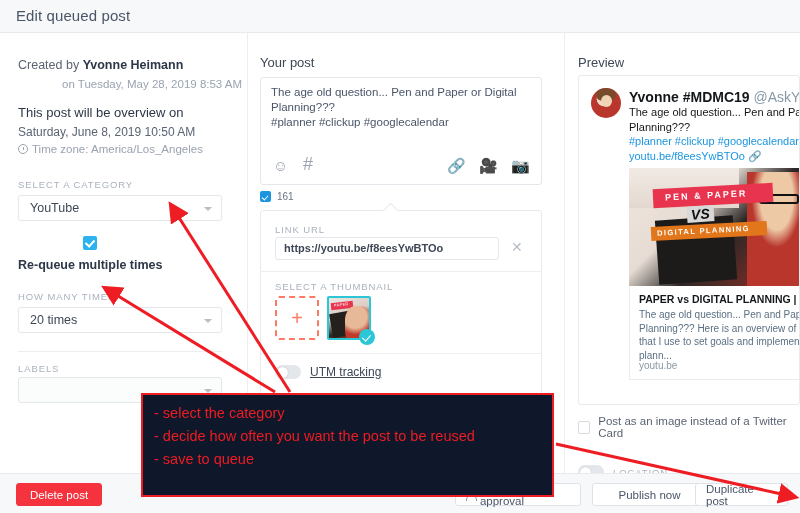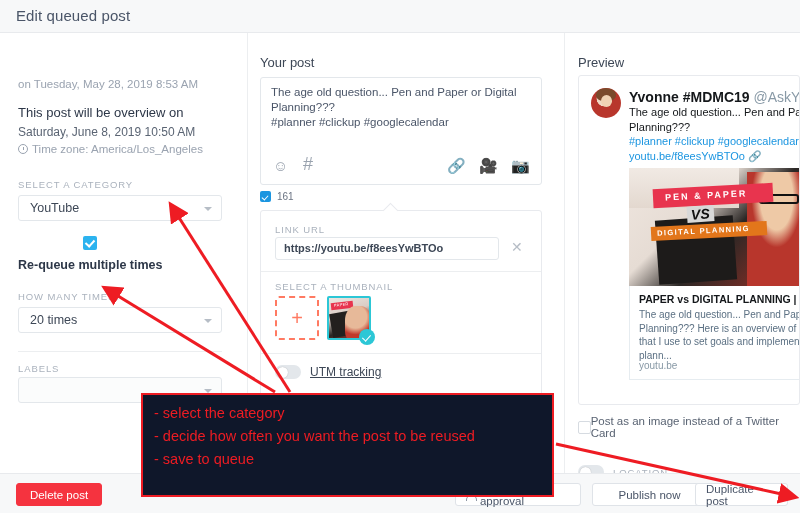--- a/index.html
+++ b/index.html
@@ -46,21 +46,21 @@
   .col-right {
     position: absolute; left: 566px; top: 33px;
     width: 234px; height: 440px;
     background: #fff;
   }
 
   
   .lc { position: absolute; left: 18px; }
   .created-by { top: 25px; font-size: 12.5px; color: #5a6473; }
   .created-by b { color: #2d3748; font-weight: bold; }
-  .created-on { top: 45px; font-size: 11.5px; color: #9aa3b0; }
+  .created-on { top: 45px; font-size: 11.5px; color: #9aa3b0; margin-left: 44px; }
   .pub-head { top: 72px; font-size: 13px; color: #2d3748; }
   .pub-date { top: 92px; font-size: 12px; color: #5a6473; }
   .tz { top: 110px; font-size: 11.5px; color: #9aa3b0; display: flex; align-items: center; gap: 4px;}
   .clock {
     display:inline-block; width: 10px; height: 10px;
     border: 1px solid #9aa3b0; border-radius: 50%;
     position: relative;
   }
   .clock:after {
     content:''; position:absolute; left:3.5px; top:1.5px;
@@ -314,21 +314,21 @@
     position:absolute; left:9px; top:22px; right:2px;
     font-size: 10px; line-height: 13.5px; color: #5b7083;
   }
   .pv-meta .dom {
     position:absolute; left:9px; bottom:8px;
     font-size: 10px; color: #8899a6;
   }
 
   .pv-check-row {
     position: absolute; left: 12px; top: 382px;
-    display: flex; align-items: center; 
+    display: flex; align-items: center; gap: 8px;
   }
   .cbx-empty {
     width: 13px; height: 13px; border-radius: 2px;
     border: 1px solid #d6dbe1; background: #fff;
   }
   .pv-check-row .t { font-size: 11.5px; color: #5a6473; }
 
   .loc-row {
     position: absolute; left: 12px; top: 432px;
     display: flex; align-items: center; gap: 9px;
@@ -390,20 +390,23 @@
 </head>
 <body>
 
 <div id="app">
 
   <div class="modal-header">
     <div class="modal-title">Edit queued post</div>
   </div>
 
   <div class="col-left">
+    <div class="lc created-by">
+      <span>Created by </span><b>Yvonne Heimann</b>
+    </div>
     <div class="lc created-on">on Tuesday, May 28, 2019 8:53 AM</div>
     <div class="lc pub-head">This post will be overview on</div>
     <div class="lc pub-date">Saturday, June 8, 2019 10:50 AM</div>
     <div class="lc tz">
       <span class="clock"></span>
       <span>Time zone: America/Los_Angeles</span>
     </div>
 
     <div class="lc flabel sel-cat-label">SELECT A CATEGORY</div>
     <div class="sbox cat-box">

